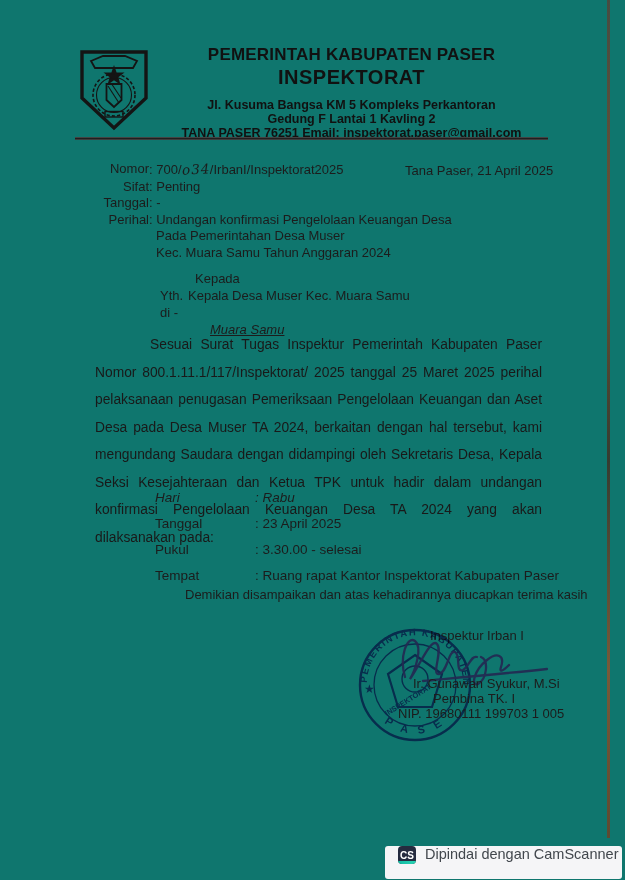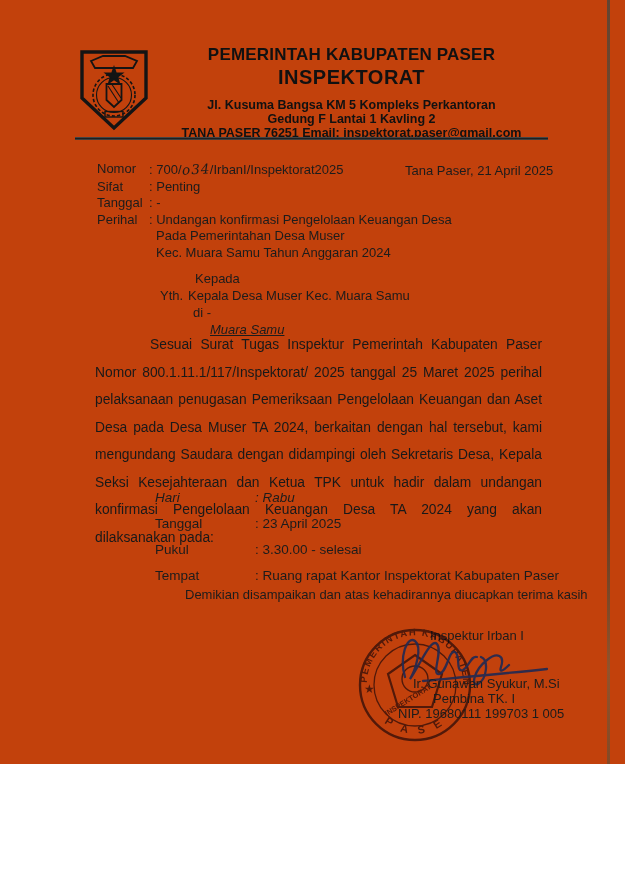--- a/index.html
+++ b/index.html
@@ -1,20 +1,20 @@
 <!DOCTYPE html>
 <html><head>
 <meta charset="utf-8">
 <style>
   * { margin:0; padding:0; box-sizing:border-box; }
   html,body { background:#ffffff; }
   body { font-family:"Liberation Sans","DejaVu Sans",sans-serif; color:#1c1c1c; }
   .page {
-    position:relative; width:625px; height:764px; margin:0 auto;
-    background:#c2410c; overflow:hidden;
+    position:relative; width:625px; height:880px; margin:0 auto;
+    background:#0f766e; overflow:hidden;
   }
   
   .scan-edge {
     position:absolute; left:607px; top:0; width:3px; height:838px;
     background:linear-gradient(180deg,#50453a 0%,#7d4a28 30%,#3c3226 55%,#8a5530 80%,#6b4226 100%);
     opacity:.85;
   }
   
   .letterhead { position:absolute; top:45px; left:75px; width:473px; }
   .crest { position:absolute; left:3px; top:3px; width:72px; height:84px; }
@@ -22,32 +22,32 @@
   .lh-line1 { font-size:17px; letter-spacing:.2px; }
   .lh-line2 { font-size:20px; letter-spacing:.5px; margin-top:1px; }
   .lh-line3 { font-size:12.5px; margin-top:9px; }
   .lh-line4 { font-size:12.5px; }
   .lh-line5 { font-size:12.5px; }
   .rule { position:absolute; top:137px; left:75px; width:473px; height:3px;
           background:linear-gradient(180deg,#555 0%,#1f1f1f 50%,#4a4a4a 100%); }
   
   .meta { position:absolute; top:161px; left:97px; font-size:13px; line-height:16.5px; }
   .meta-row { display:flex; }
-  .meta-label { width:52px; flex:0 0 52px; }
+  .meta-label { width:52px; flex:0 0 52px;text-align:right; }
   .meta-value { white-space:nowrap; }
   .meta-cont { padding-left:59px; }
   .handwritten { font-family:"DejaVu Serif",serif; font-style:italic; letter-spacing:1px;
                  display:inline-block; transform:rotate(-3deg); font-size:13.5px; }
   .dateline { position:absolute; top:163px; left:405px; font-size:13px; }
   
   .addressee { position:absolute; top:270px; left:160px; font-size:13px; line-height:17px; }
   .addr-kepada { margin-left:35px; }
   .addr-yth { display:flex; }
   .addr-yth .yth { width:28px; flex:0 0 28px; }
-  .addr-di { margin-left:33px; }
+  .addr-di { }
   .addr-place { margin-left:50px; text-decoration:underline;font-style:italic; }
   
   .letter-body {
     position:absolute; top:331px; left:95px; width:447px;
     font-size:13.8px; line-height:27.5px; text-align:justify; text-align-last:left;
     text-indent:55px; color:#191919;
   }
   
   .schedule { position:absolute; top:485px; left:155px; font-size:13.5px; }
   .sch-row { display:flex; line-height:26px; }

